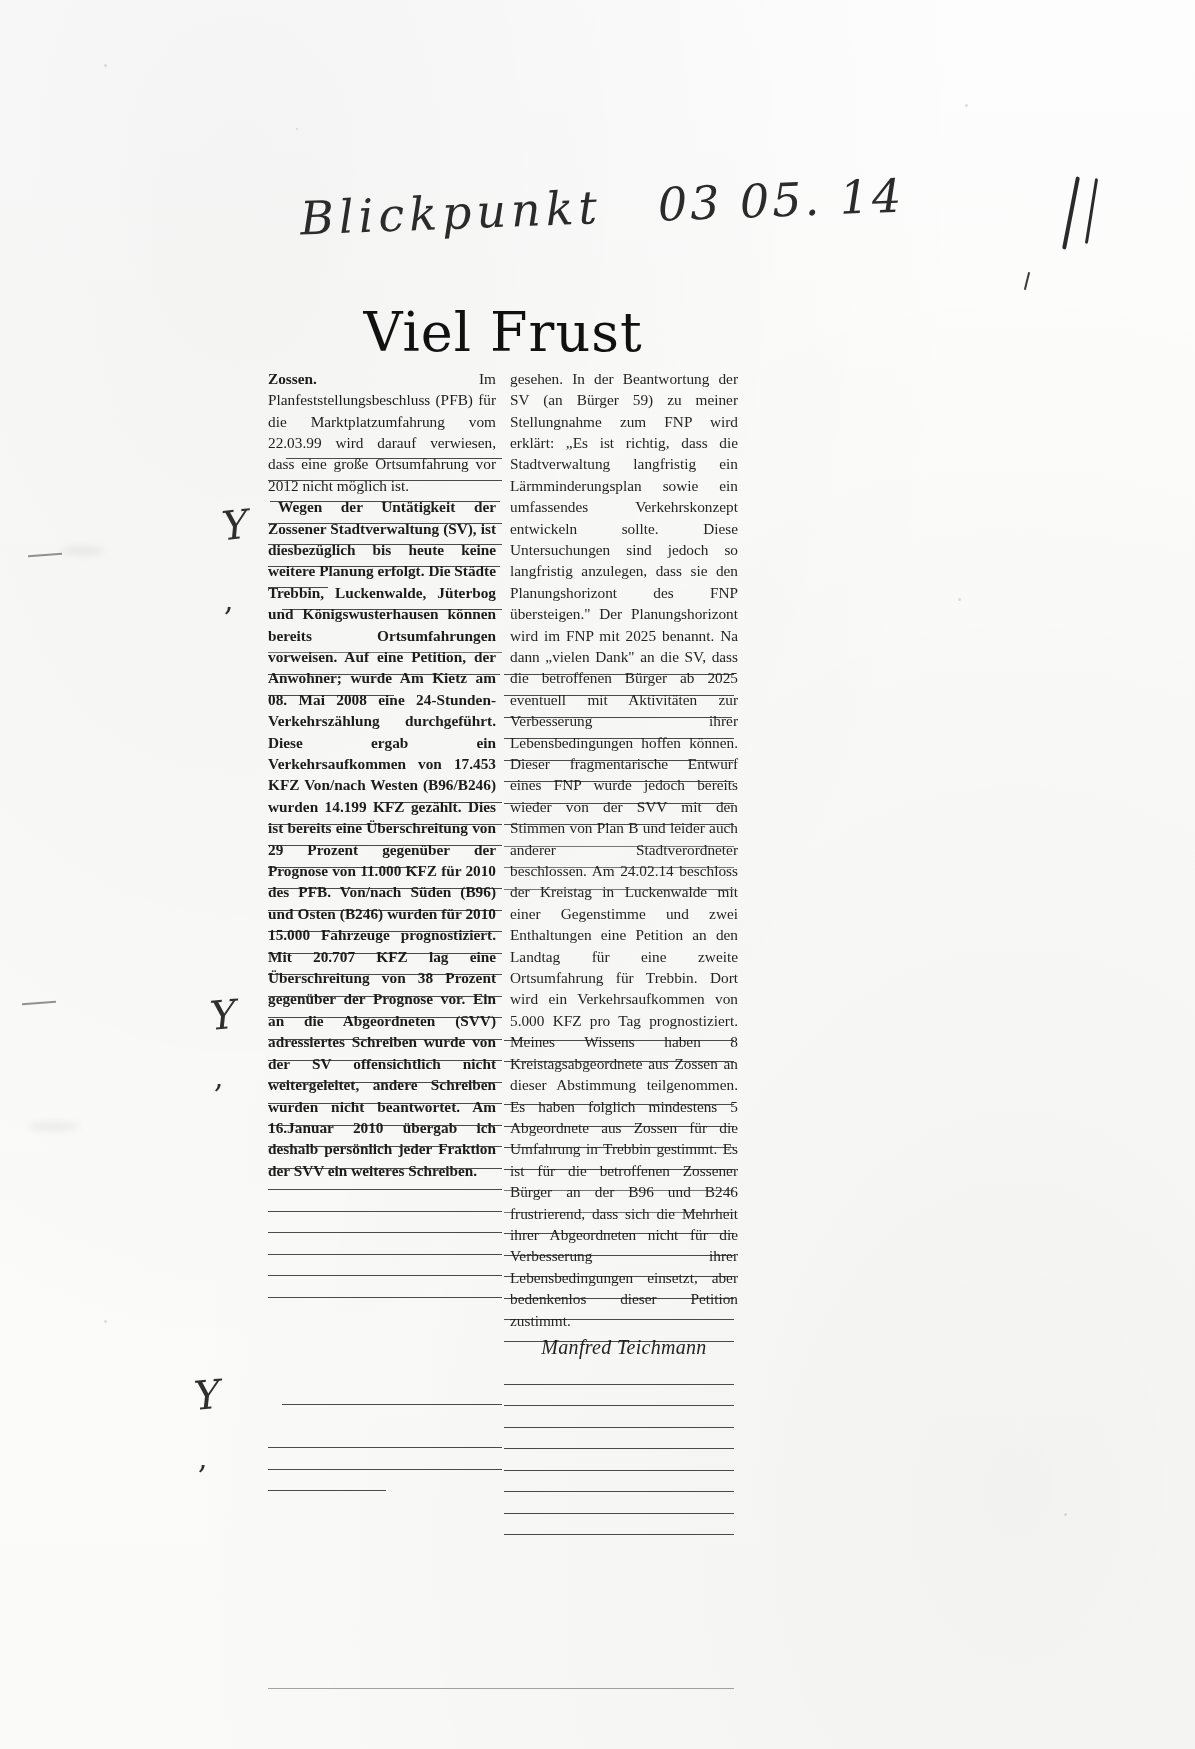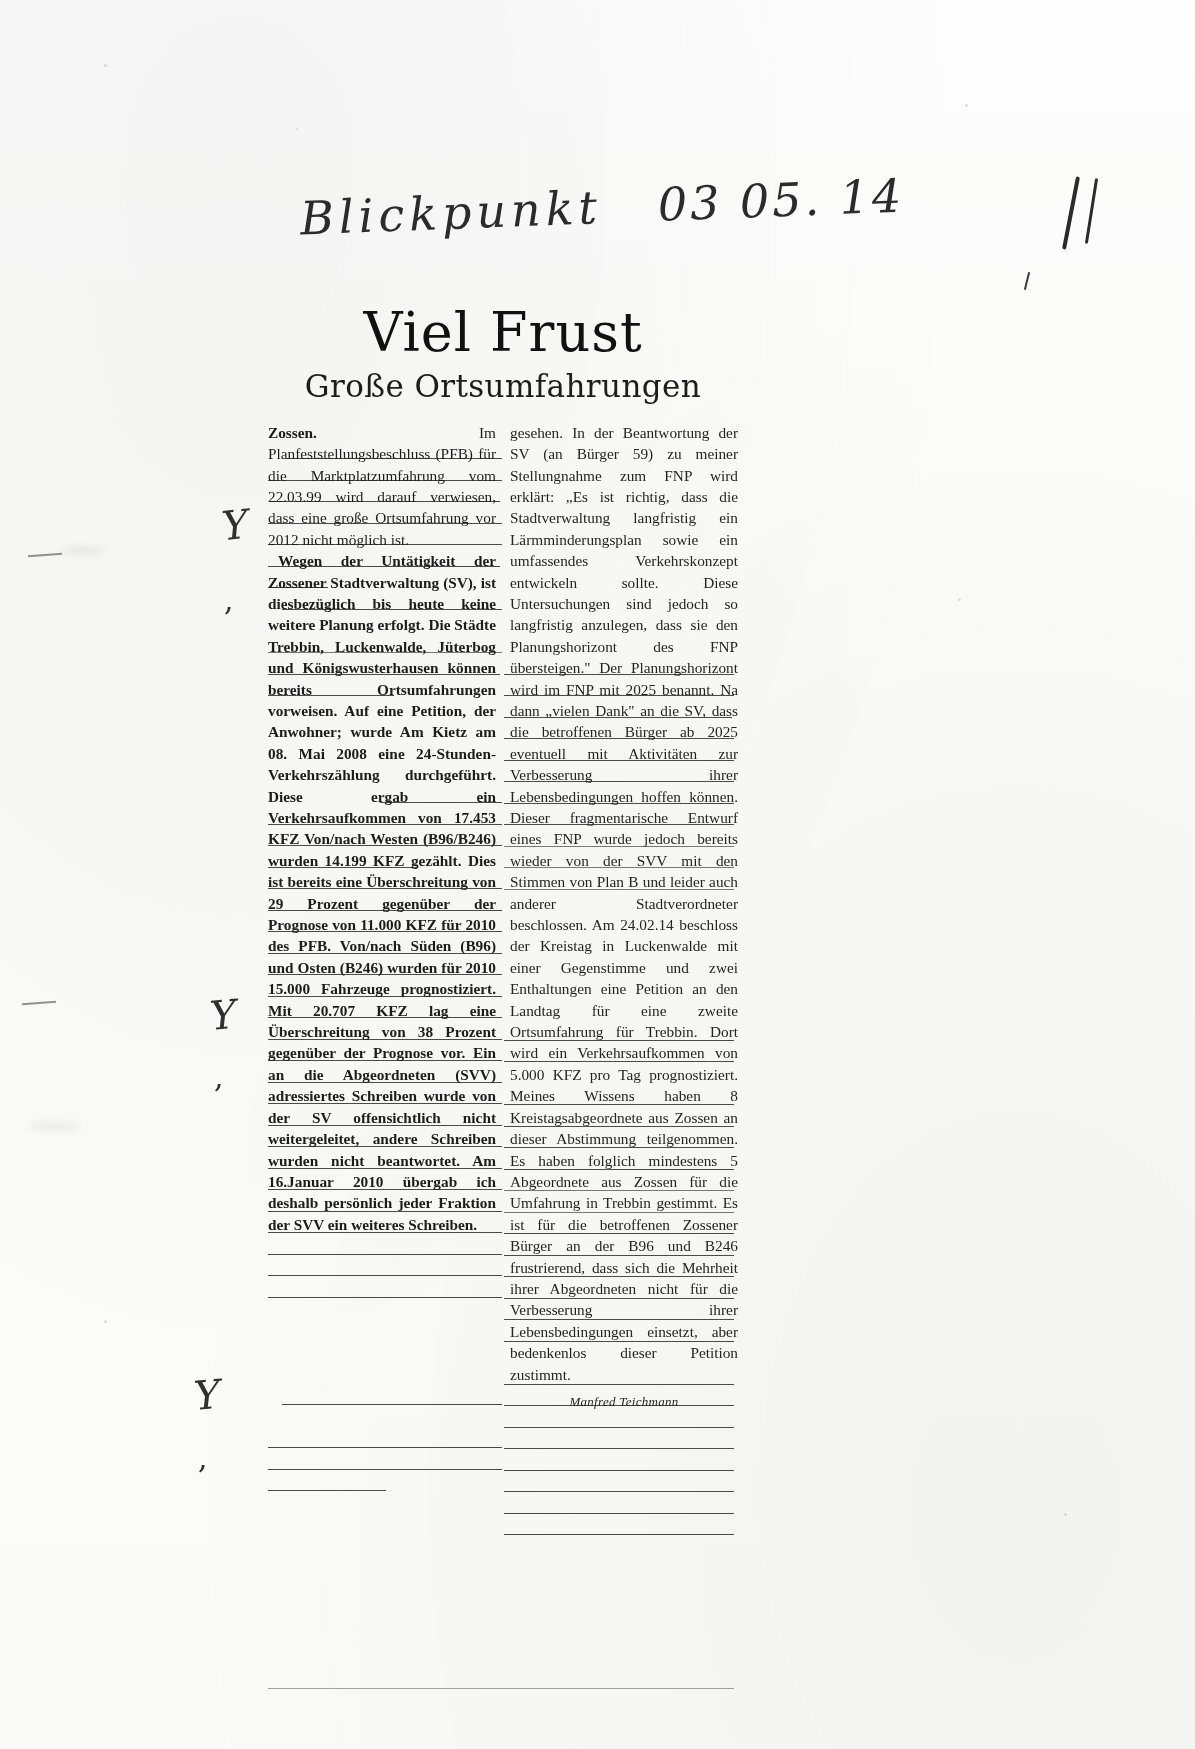--- a/index.html
+++ b/index.html
@@ -160,21 +160,21 @@
   .col .lead {
     font-weight: bold;
   }
   .col-right {
     color: #242424;
   }
   .signature {
     margin-top: 6px;
     text-align: center;
     font-style: italic;
-    font-size: 13px;
+    font-size: 20px;
     letter-spacing: 0.3px;
   }
 
   
   .ul {
     position: absolute;
     height: 1.3px;
     background: rgba(25,25,25,0.78);
   }
   .ul.thin { height: 1px; background: rgba(35,35,35,0.6); }
@@ -213,21 +213,20 @@
 <div class="margin-comma" style="left:224px; top:585px;">,</div>
 <div class="margin-mark" style="left:210px; top:995px; transform:rotate(-5deg);">Y</div>
 <div class="margin-comma" style="left:214px; top:1062px;">,</div>
 <div class="margin-mark" style="left:194px; top:1375px; transform:rotate(-5deg);">Y</div>
 <div class="margin-comma" style="left:198px; top:1443px;">,</div>
 <div class="margin-dash" style="left:28px; top:554px;"></div>
 <div class="margin-dash" style="left:22px; top:1002px;"></div>
 
 <div class="article">
   <h1 class="headline">Viel Frust</h1>
-  <h2 class="subhead">Große Ortsumfahrungen</h2>
 
   <div class="columns">
     <div class="col col-left">
       <p><span class="lead">Zossen.</span> <span>Im Planfeststellungsbeschluss (PFB) für die Marktplatzumfahrung vom 22.03.99 wird darauf verwiesen, dass eine große Ortsumfahrung vor 2012 nicht möglich ist.</span></p>
       <p>Wegen der Untätigkeit der Zossener Stadtverwaltung (SV), ist diesbezüglich bis heute keine weitere Planung erfolgt. Die Städte Trebbin, Luckenwalde, Jüterbog und Königswusterhausen können bereits Ortsumfahrungen vorweisen. Auf eine Petition, der Anwohner; wurde Am Kietz am 08. Mai 2008 eine 24-Stunden-Verkehrszählung durchgeführt. Diese ergab ein Verkehrsaufkommen von 17.453 KFZ Von/nach Westen (B96/B246) wurden 14.199 KFZ gezählt. Dies ist bereits eine Überschreitung von 29 Prozent gegenüber der Prognose von 11.000 KFZ für 2010 des PFB. Von/nach Süden (B96) und Osten (B246) wurden für 2010 15.000 Fahrzeuge prognostiziert. Mit 20.707 KFZ lag eine Überschreitung von 38 Prozent gegenüber der Prognose vor. Ein an die Abgeordneten (SVV) adressiertes Schreiben wurde von der SV offensichtlich nicht weitergeleitet, andere Schreiben wurden nicht beantwortet. Am 16.Januar 2010 übergab ich deshalb persönlich jeder Fraktion der SVV ein weiteres Schreiben.</p>
     </div>
     <div class="col col-right">
       <p>gesehen. In der Beantwortung der SV (an Bürger 59) zu meiner Stellungnahme zum FNP wird erklärt: „Es ist richtig, dass die Stadtverwaltung langfristig ein Lärmminderungsplan sowie ein umfassendes Verkehrskonzept entwickeln sollte. Diese Untersuchungen sind jedoch so langfristig anzulegen, dass sie den Planungshorizont des FNP übersteigen." Der Planungshorizont wird im FNP mit 2025 benannt. Na dann „vielen Dank" an die SV, dass die betroffenen Bürger ab 2025 eventuell mit Aktivitäten zur Verbesserung ihrer Lebensbedingungen hoffen können. Dieser fragmentarische Entwurf eines FNP wurde jedoch bereits wieder von der SVV mit den Stimmen von Plan B und leider auch anderer Stadtverordneter beschlossen. Am 24.02.14 beschloss der Kreistag in Luckenwalde mit einer Gegenstimme und zwei Enthaltungen eine Petition an den Landtag für eine zweite Ortsumfahrung für Trebbin. Dort wird ein Verkehrsaufkommen von 5.000 KFZ pro Tag prognostiziert. Meines Wissens haben 8 Kreistagsabgeordnete aus Zossen an dieser Abstimmung teilgenommen. Es haben folglich mindestens 5 Abgeordnete aus Zossen für die Umfahrung in Trebbin gestimmt. Es ist für die betroffenen Zossener Bürger an der B96 und B246 frustrierend, dass sich die Mehrheit ihrer Abgeordneten nicht für die Verbesserung ihrer Lebensbedingungen einsetzt, aber bedenkenlos dieser Petition zustimmt.</p>
       <div class="signature">Manfred Teichmann</div>
     </div>

